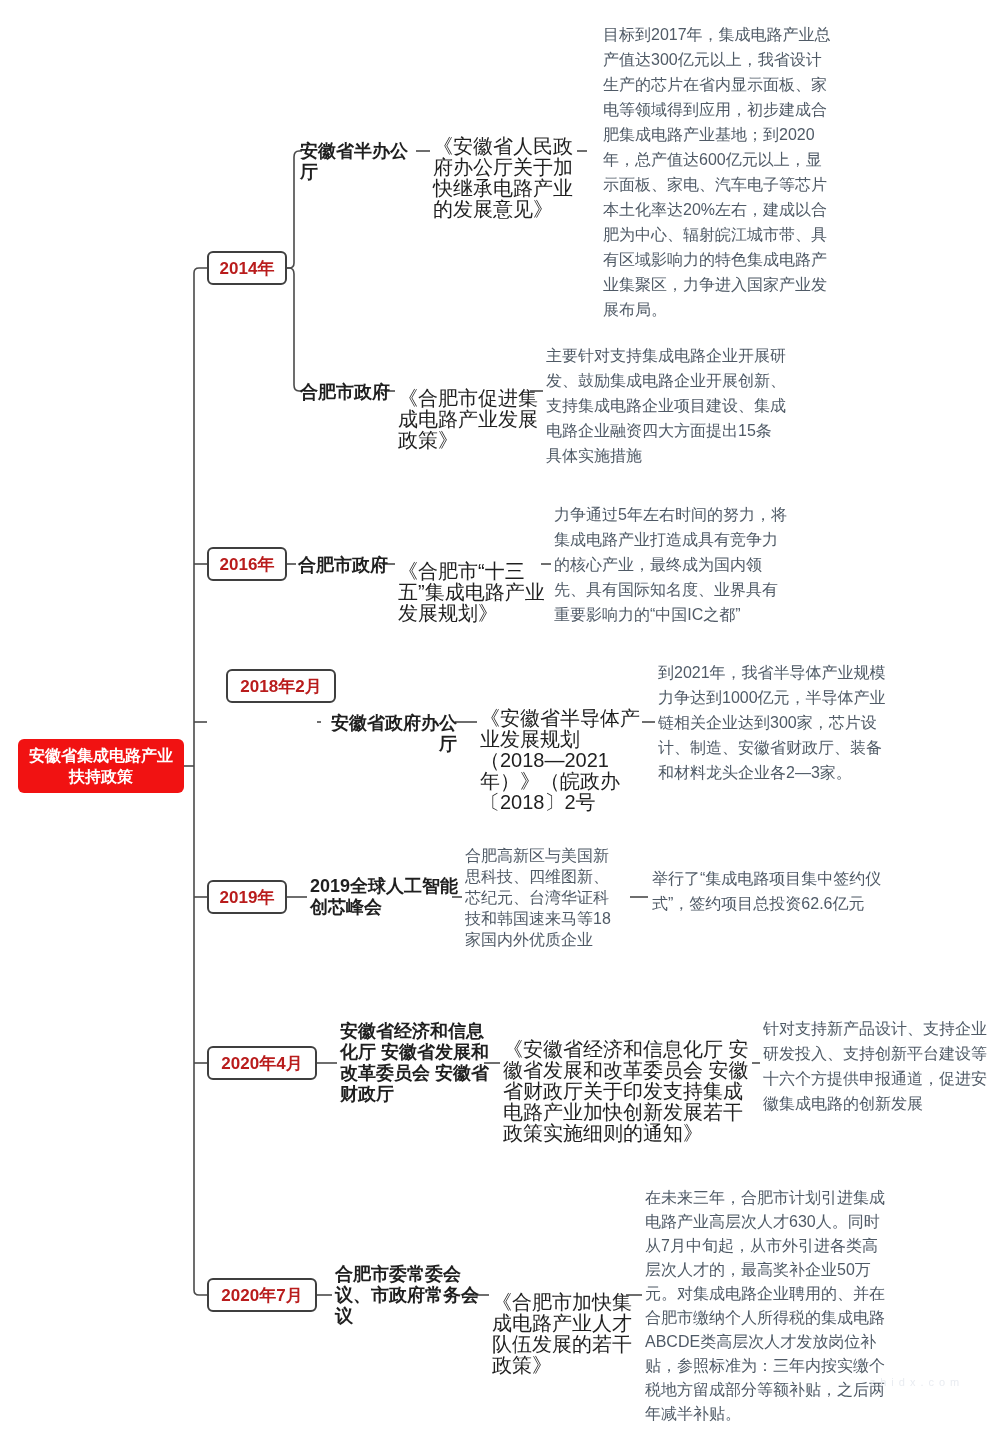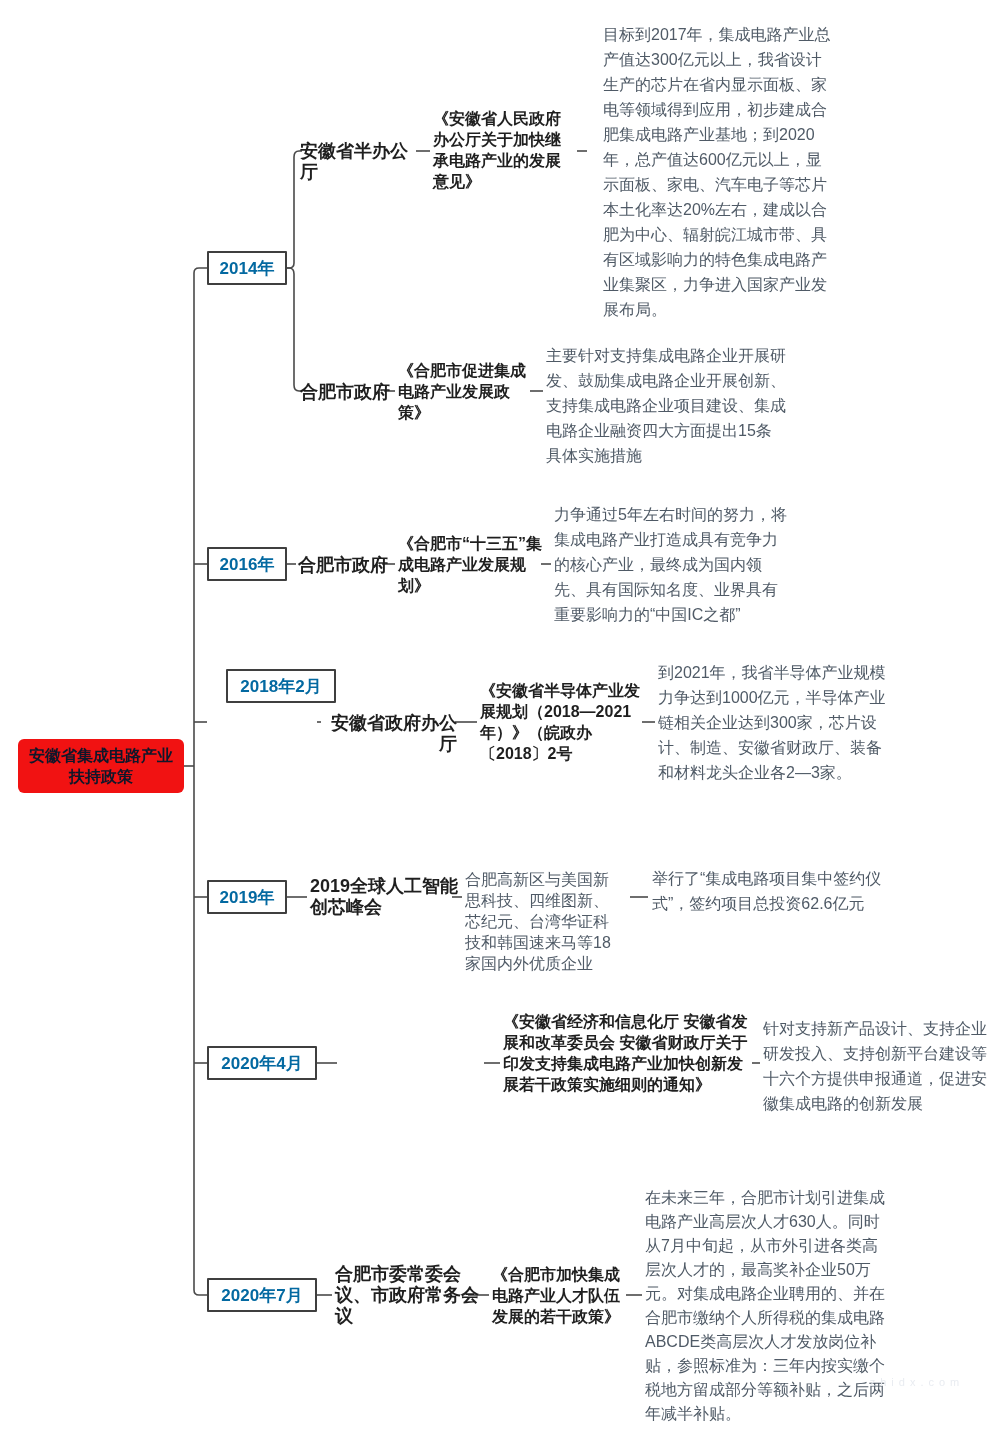--- a/index.html
+++ b/index.html
@@ -8,35 +8,35 @@
     width:1000px;height:1450px;
     background:#ffffff;
     font-family:"Liberation Sans","DejaVu Sans",sans-serif;
     overflow:hidden;
   }
   #connectors{position:absolute;left:0;top:0;width:1000px;height:1450px;}
   .abs{position:absolute;}
   .root-node{
     left:18px;top:739px;width:166px;height:54px;
     background:#f11212;border-radius:6px;
-    color:#0f172a;font-weight:bold;font-size:16px;line-height:21px;
+    color:#ffffff;font-weight:bold;font-size:16px;line-height:21px;
     display:flex;align-items:center;justify-content:center;text-align:center;
     padding:2px 6px;box-sizing:border-box;
   }
   .year-box{
     height:34px;box-sizing:border-box;
-    background:#ffffff;border:2px solid #3f3f3f;border-radius:1px;
+    background:#ffffff;border:2px solid #3f3f3f;border-radius:6px;
     display:flex;align-items:center;justify-content:center;
-    font-size:17px;font-weight:bold;color:#0369a1;
+    font-size:17px;font-weight:bold;color:#b91c1c;
   }
   .node-label{
     font-size:18px;font-weight:bold;color:#1f1f1f;line-height:21px;
   }
   .node-title{
-    font-size:16px;font-weight:bold;color:#1f1f1f;line-height:21px;
+    font-size:20px;font-weight:normal;color:#1f1f1f;line-height:21px;margin-top:28px;
   }
   .node-desc{
     font-size:16px;font-weight:normal;color:#4f5a66;line-height:25px;
   }
   .watermark{
     left:842px;top:1372px;width:150px;text-align:center;
     color:#eef0f3;user-select:none;
   }
   .watermark .wm-logo{font-size:40px;font-weight:bold;letter-spacing:3px;color:#eef0f3;}
   .watermark .wm-url{font-size:11px;letter-spacing:5px;color:#e9ecf1;margin-top:4px;}
@@ -100,23 +100,24 @@
 
   <div class="abs node-label" style="left:298px;top:555px;width:100px;">合肥市政府</div>
   <div class="abs node-title" style="left:398px;top:533px;width:152px;">《合肥市“十三五”集成电路产业发展规划》</div>
   <div class="abs node-desc" style="left:554px;top:502px;width:238px;">力争通过5年左右时间的努力，将集成电路产业打造成具有竞争力的核心产业，最终成为国内领先、具有国际知名度、业界具有重要影响力的“中国IC之都”</div>
 
   <div class="abs node-label" style="left:322px;top:713px;width:135px;text-align:right;">安徽省政府办公厅</div>
   <div class="abs node-title" style="left:480px;top:680px;width:162px;">《安徽省半导体产业发展规划（2018—2021年）》（皖政办〔2018〕2号</div>
   <div class="abs node-desc" style="left:658px;top:660px;width:238px;">到2021年，我省半导体产业规模力争达到1000亿元，半导体产业链相关企业达到300家，芯片设计、制造、安徽省财政厅、装备和材料龙头企业各2—3家。</div>
 
   <div class="abs node-label" style="left:310px;top:876px;width:150px;">2019全球人工智能创芯峰会</div>
-  <div class="abs node-desc" style="left:465px;top:845px;width:158px;line-height:21px;margin-top:24px;">合肥高新区与美国新思科技、四维图新、芯纪元、台湾华证科技和韩国速来马等18家国内外优质企业</div>
+  <div class="abs node-desc" style="left:465px;top:845px;width:158px;line-height:21px;">合肥高新区与美国新思科技、四维图新、芯纪元、台湾华证科技和韩国速来马等18家国内外优质企业</div>
   <div class="abs node-desc" style="left:652px;top:866px;width:245px;">举行了“集成电路项目集中签约仪式”，签约项目总投资62.6亿元</div>
 
+  <div class="abs node-label" style="left:340px;top:1021px;width:150px;">安徽省经济和信息化厅 安徽省发展和改革委员会 安徽省财政厅</div>
   <div class="abs node-title" style="left:503px;top:1011px;width:248px;">《安徽省经济和信息化厅 安徽省发展和改革委员会 安徽省财政厅关于印发支持集成电路产业加快创新发展若干政策实施细则的通知》</div>
   <div class="abs node-desc" style="left:763px;top:1016px;width:233px;">针对支持新产品设计、支持企业研发投入、支持创新平台建设等十六个方提供申报通道，促进安徽集成电路的创新发展</div>
 
   <div class="abs node-title" style="left:492px;top:1264px;width:140px;">《合肥市加快集成电路产业人才队伍发展的若干政策》</div>
   <div class="abs node-label" style="left:335px;top:1264px;width:145px;">合肥市委常委会议、市政府常务会议</div>
   <div class="abs node-desc" style="left:645px;top:1186px;width:242px;line-height:24px;">在未来三年，合肥市计划引进集成电路产业高层次人才630人。同时从7月中旬起，从市外引进各类高层次人才的，最高奖补企业50万元。对集成电路企业聘用的、并在合肥市缴纳个人所得税的集成电路ABCDE类高层次人才发放岗位补贴，参照标准为：三年内按实缴个税地方留成部分等额补贴，之后两年减半补贴。</div>
 
   <div class="abs watermark">
     <div class="wm-url">zhidx.com</div>
   </div>

